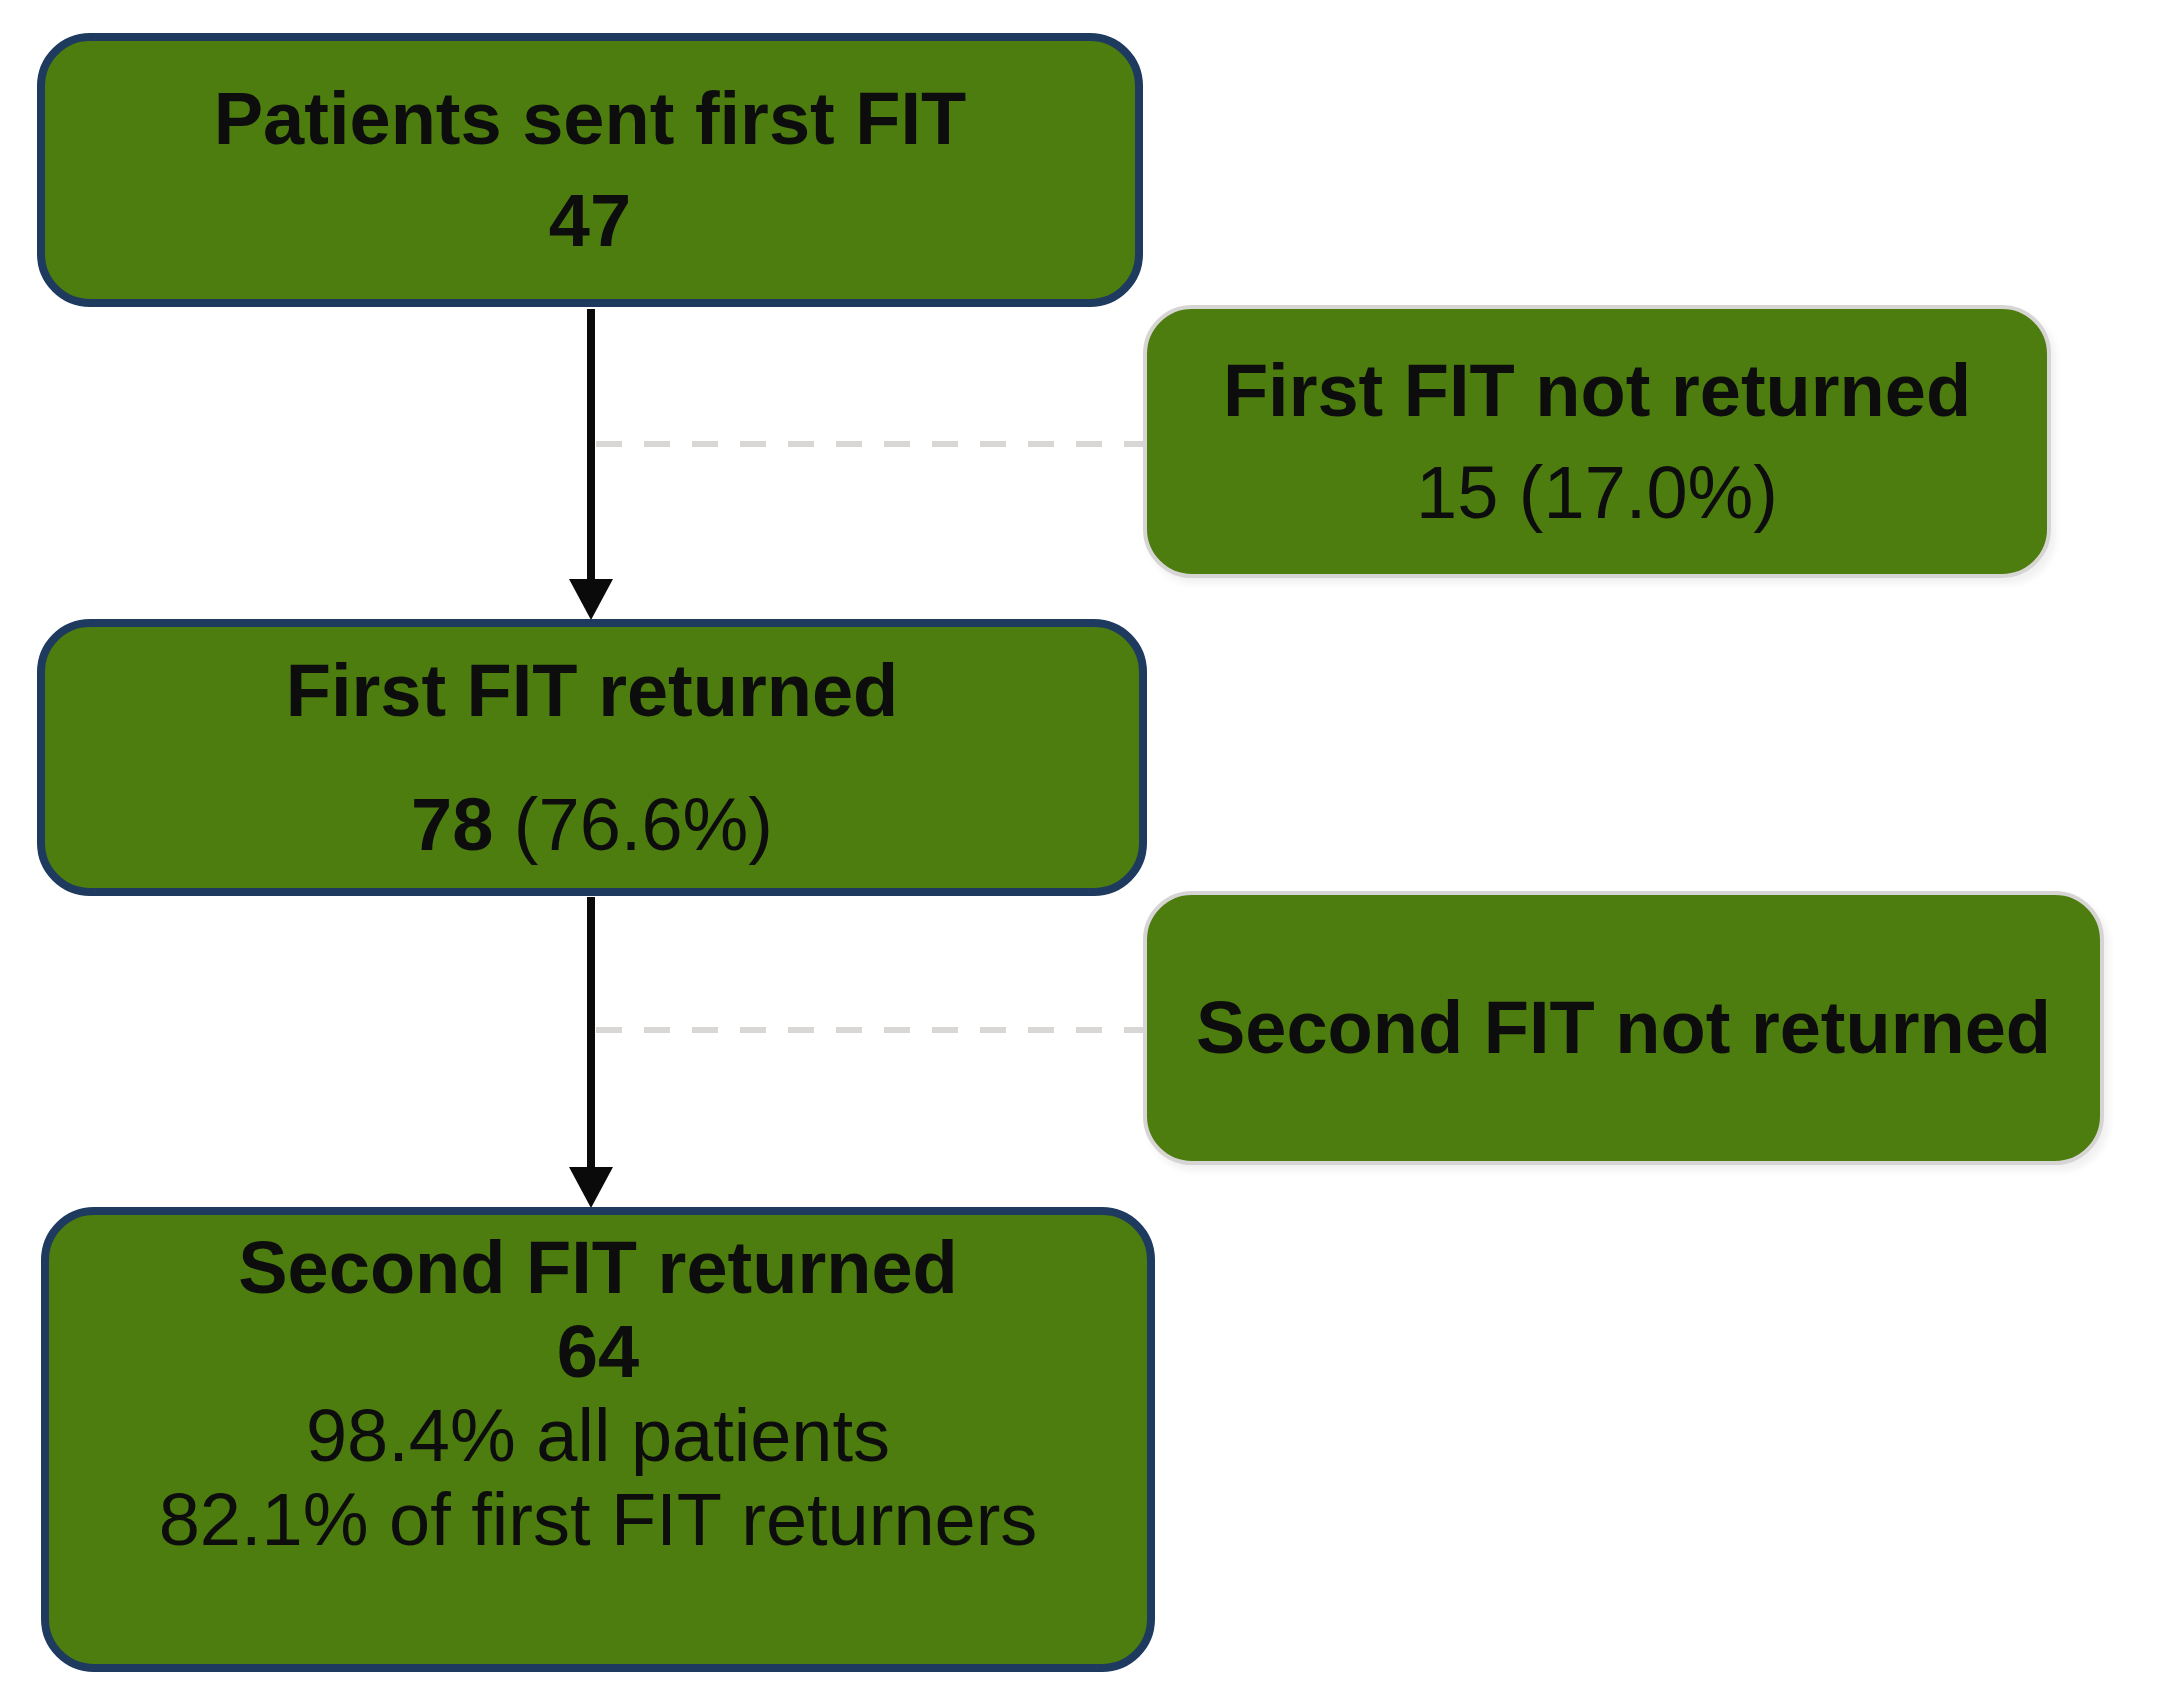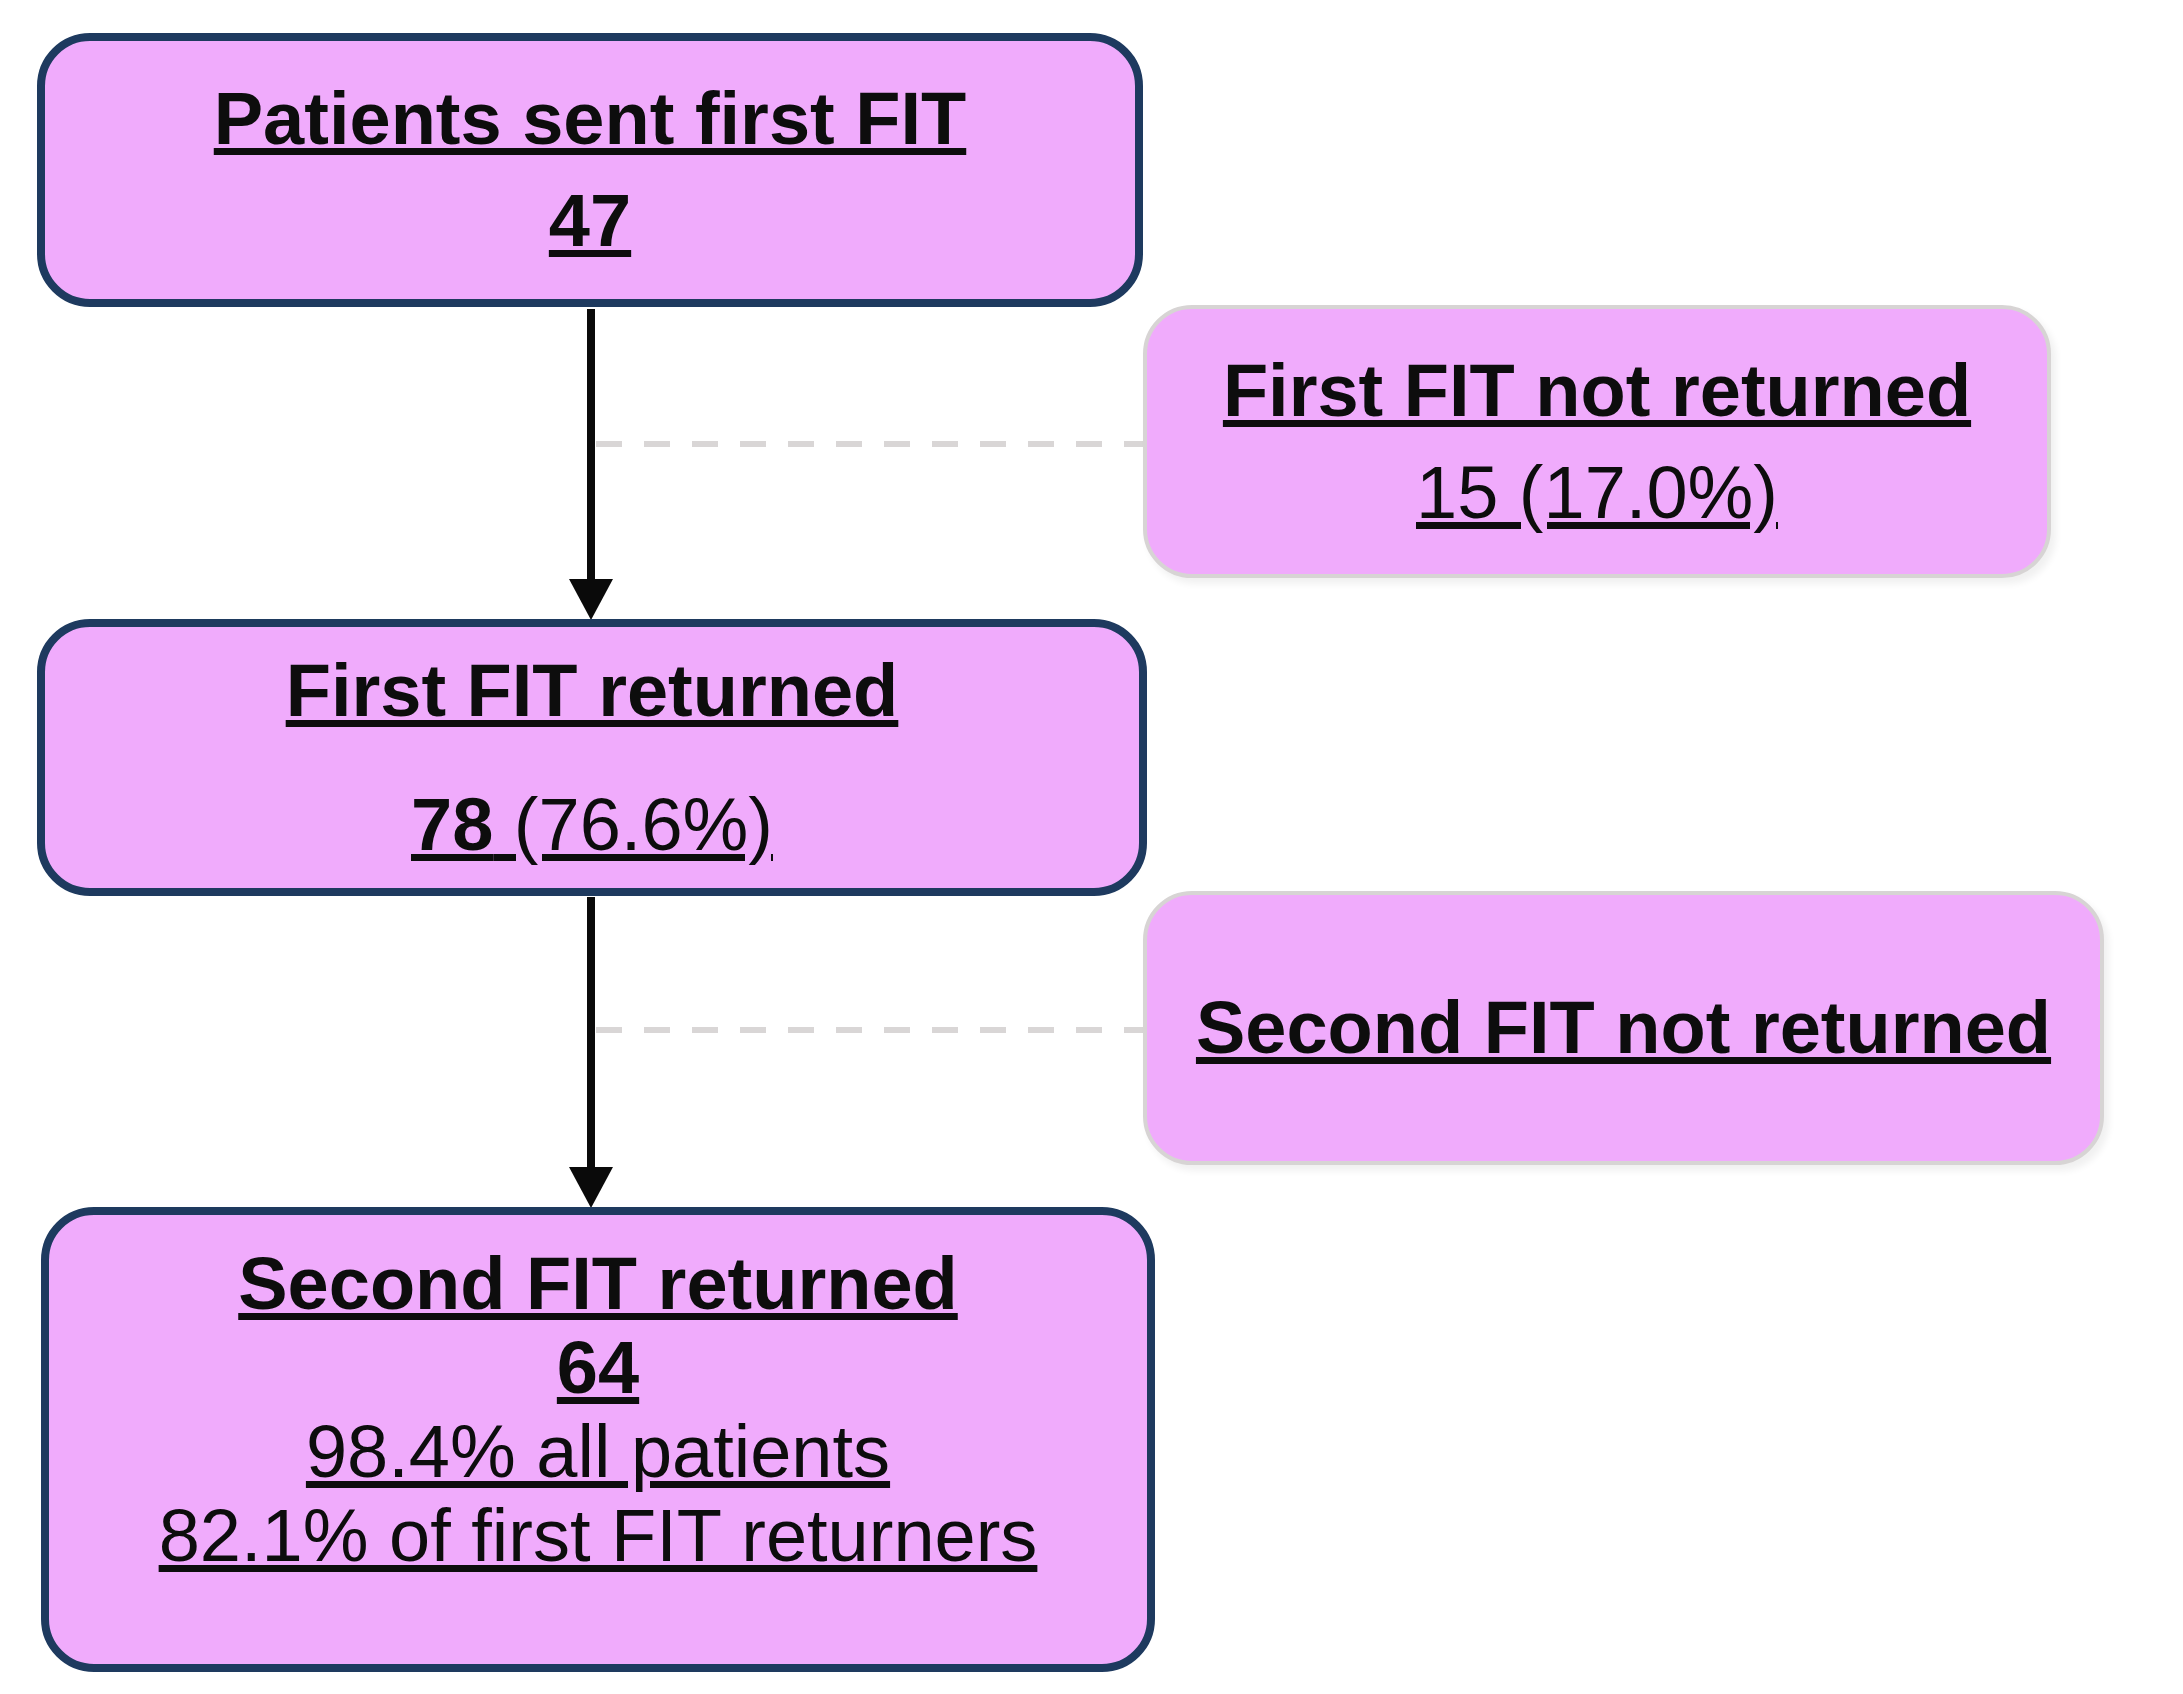--- a/index.html
+++ b/index.html
@@ -20,43 +20,42 @@
     overflow:hidden;
   }
   .box{
     position:absolute;
     box-sizing:border-box;
     display:flex;
     flex-direction:column;
     justify-content:center;
     align-items:center;
     text-align:center;
-    background:#f0abfc;
-    text-decoration:underline;
+    background:#4d7c0f;
   }
   .box .line{
     font-size:74px;
     line-height:102px;
     white-space:nowrap;
   }
   .bold{font-weight:bold;}
   .navy{
     border:8.2px solid var(--primary-border);
     border-radius:53px;
   }
   .gray{
     border:4.9px solid var(--secondary-border);
     border-radius:49px;
     box-shadow:4.1px 5.7px 7.4px rgba(0,0,0,0.06);
   }
   
   .pos-sent  {left:37px;  top:33px;   width:1106px; height:274px;}
   .pos-first {left:37px;  top:619px;  width:1110px; height:277px;gap:32px;}
   .pos-second{left:41px;  top:1207px; width:1114px; height:465px;
-              justify-content:flex-start; padding-top:27px;}
+              justify-content:flex-start; padding-top:11px;}
   .pos-second .line{line-height:84px;}
   .pos-side1 {left:1143px; top:305px;  width:908px; height:273px;}
   .pos-side2 {left:1143px; top:891px; width:961px; height:274px;}
 
   .arrow{position:absolute;}
   .arrow .shaft{
     position:absolute;left:18px;top:0;
     width:8.2px;background:var(--arrow);
   }
   .arrow .head{

